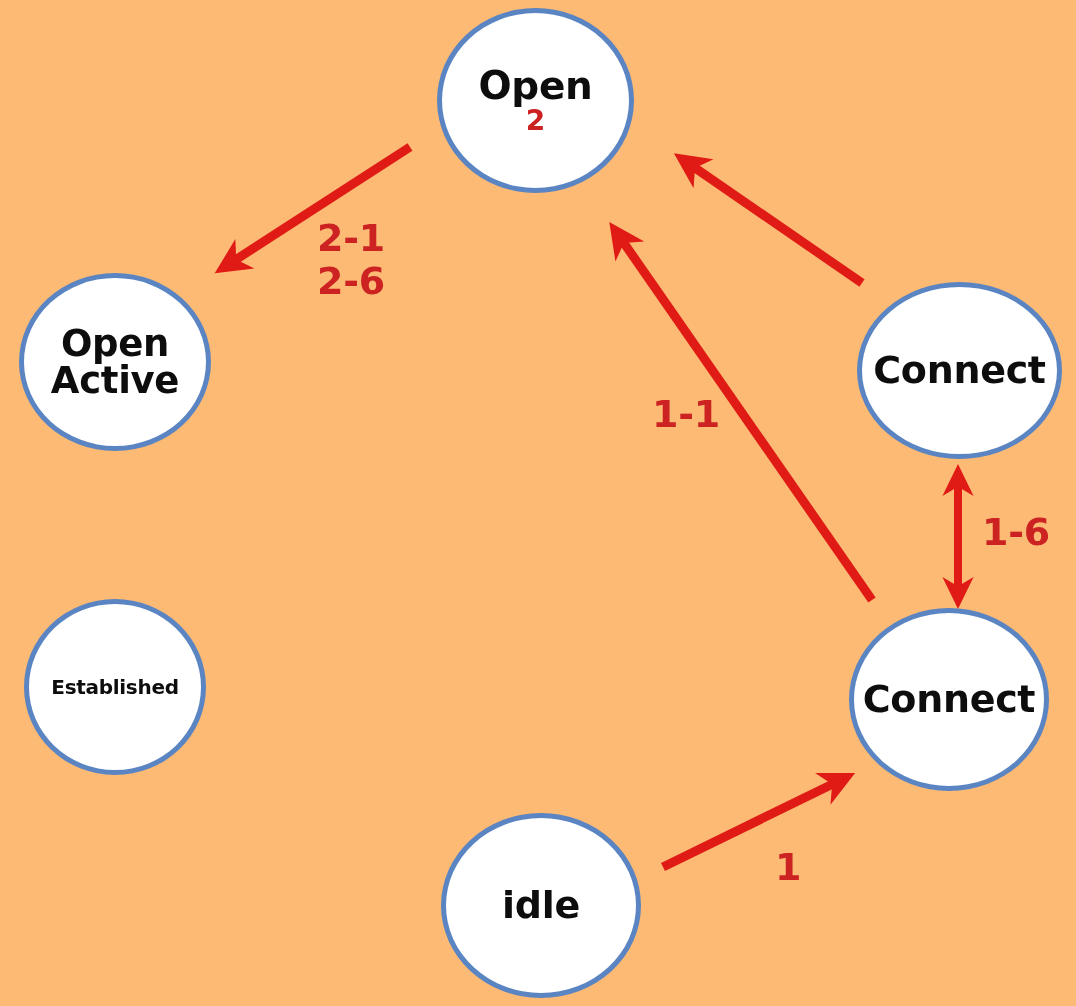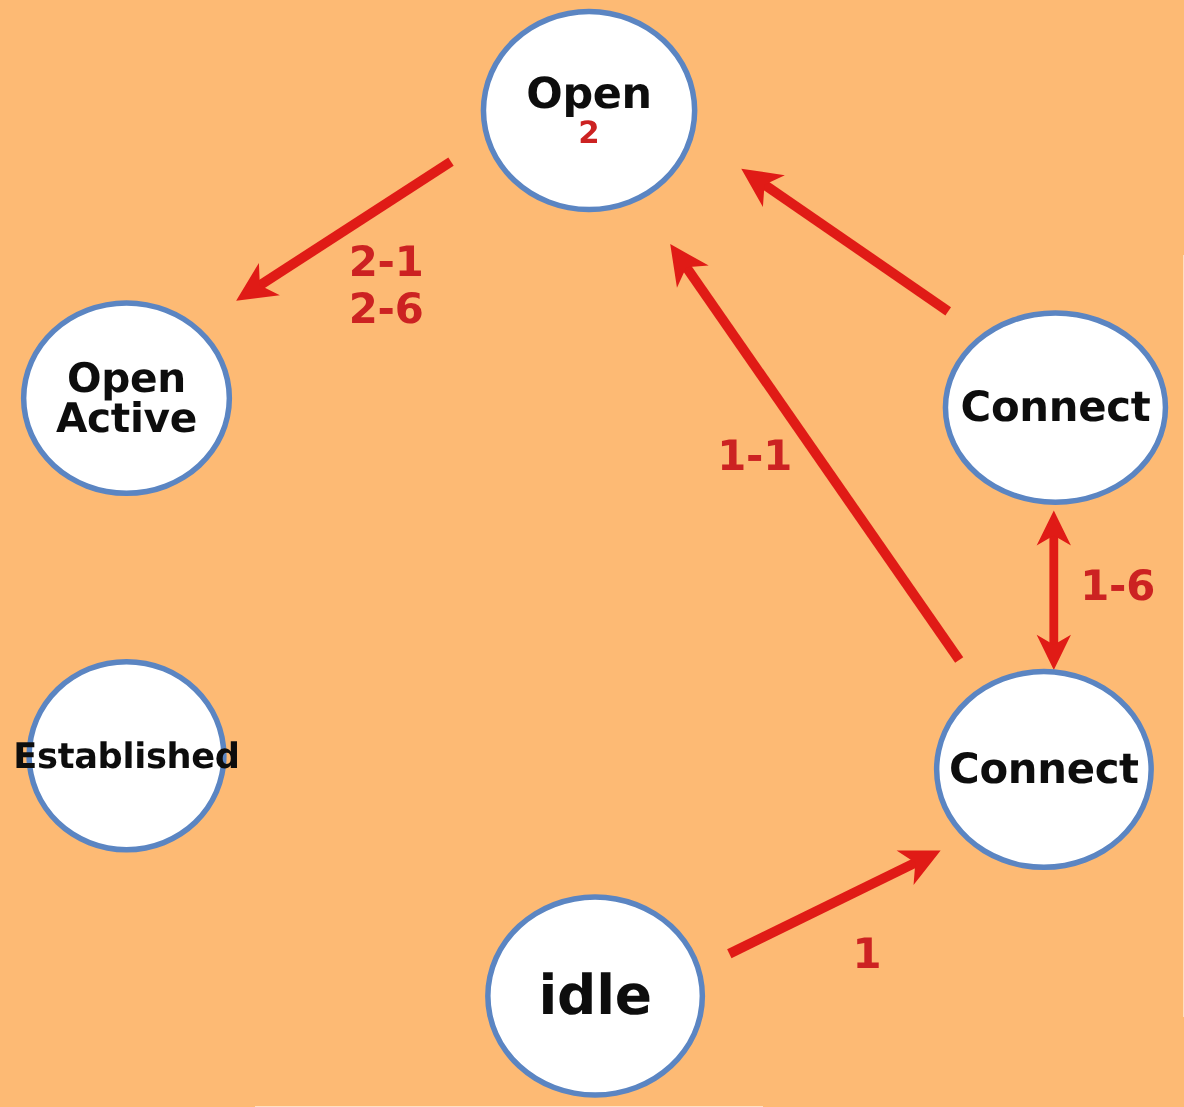--- a/index.html
+++ b/index.html
@@ -69,24 +69,24 @@
   
   #node-open-sent   { left: 437px; top: 8px;   width: 197px; height: 185px; }
   #node-open-confirm{ left: 19px;  top: 273px; width: 192px; height: 178px; }
   #node-established { left: 24px;  top: 599px; width: 182px; height: 176px; }
   #node-active      { left: 857px; top: 282px; width: 205px; height: 177px; }
   #node-connect     { left: 849px; top: 608px; width: 200px; height: 183px; }
   #node-idle        { left: 441px; top: 813px; width: 200px; height: 185px; }
 
   #node-open-sent   .node-label { font-size: 39px; }
   #node-open-confirm .node-label { font-size: 37px; }
-  #node-established .node-label { font-size: 32px; }
+  #node-established .node-label { font-size: 20px; }
   #node-active      .node-label { font-size: 38px; }
   #node-connect     .node-label { font-size: 38px; }
-  #node-idle        .node-label { font-size: 50px; }
+  #node-idle        .node-label { font-size: 38px; }
 
   #label-2-1-2-2 { left: 317px; top: 217px; }
   #label-1-1     { left: 652px; top: 393px; }
   #label-1-2     { left: 982px; top: 511px; }
   #label-1       { left: 775px; top: 846px; }
 </style>
 </head>
 <body>
 
 <div id="diagram-canvas">

